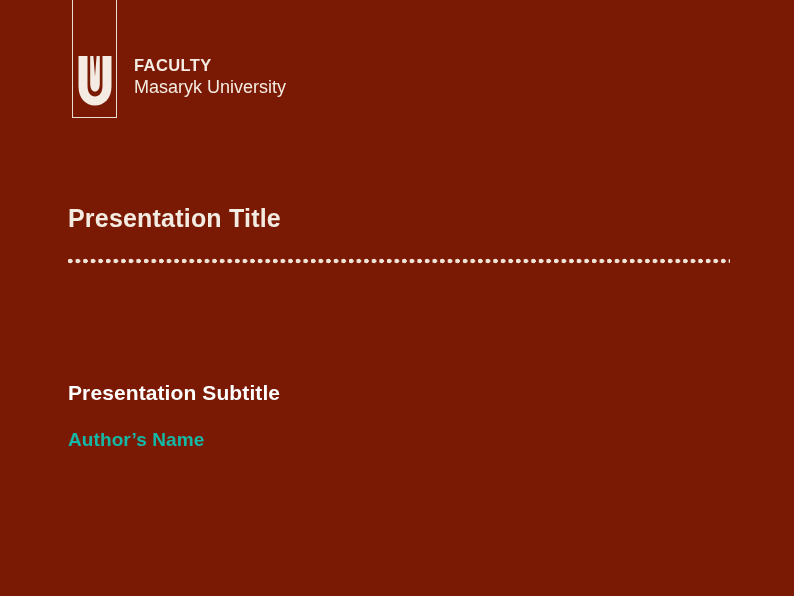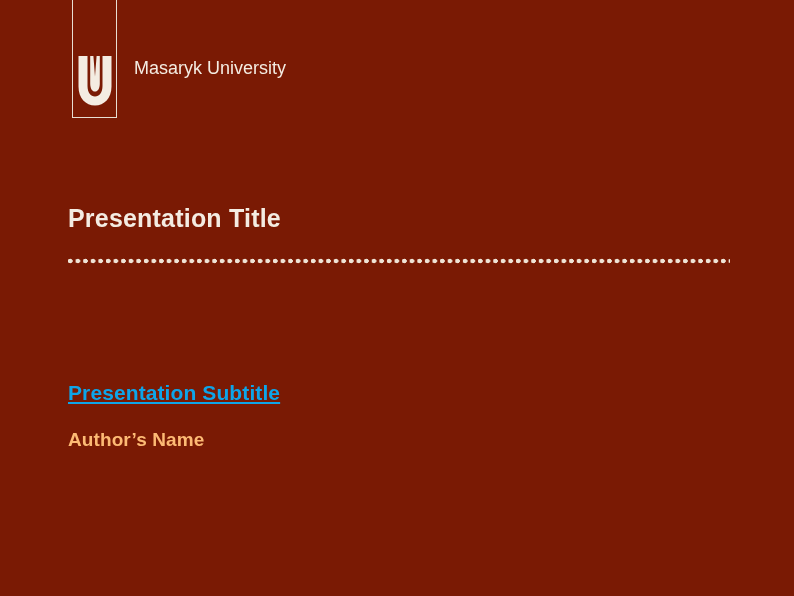--- a/index.html
+++ b/index.html
@@ -111,33 +111,32 @@
     background-repeat: repeat-x;
   }
 
   
   .subtitle {
     position: absolute;
     left: 68px;
     top: 381px;
     font-size: 21px;
     font-weight: bold;
-    color: #0ea5e9;
+    color: #ffffff;
     letter-spacing: 0.1px;
     white-space: nowrap;
-    text-decoration: underline;
   }
 
   .author {
     position: absolute;
     left: 68px;
     top: 429px;
     font-size: 19px;
     font-weight: bold;
-    color: #fdba74;
+    color: #14b8a6;
     letter-spacing: 0.1px;
     white-space: nowrap;
   }
 </style>
 </head>
 <body>
 
 <div class="slide">
 
   <div class="logo-block">
@@ -147,20 +146,21 @@
     <div class="logo-mark">
       <svg viewBox="0 0 36 50" xmlns="http://www.w3.org/2000/svg" aria-hidden="true">
 
         <path d="M1.5 0 H10.5 V30 C10.5 36.5 13.8 40.5 18 40.5 C22.2 40.5 25.5 36.5 25.5 30 V0 H34.5 V30.5 C34.5 42.2 27.2 49.5 18 49.5 C8.8 49.5 1.5 42.2 1.5 30.5 Z" fill="#f4ece2"></path>
 
         <path d="M13.2 0 H16.4 L18 20.5 L19.6 0 H22.8 V27.5 C22.8 32.4 20.9 35.6 18 35.6 C15.1 35.6 13.2 32.4 13.2 27.5 Z" fill="#f4ece2"></path>
       </svg>
     </div>
 
     <div class="logo-text">
+      <div class="logo-line1">FACULTY</div>
       <div class="logo-line3">Masaryk University</div>
     </div>
   </div>
 
   <div class="title">Presentation Title</div>
 
   <div class="dot-rule"></div>
 
   <div class="subtitle">Presentation Subtitle</div>
 

